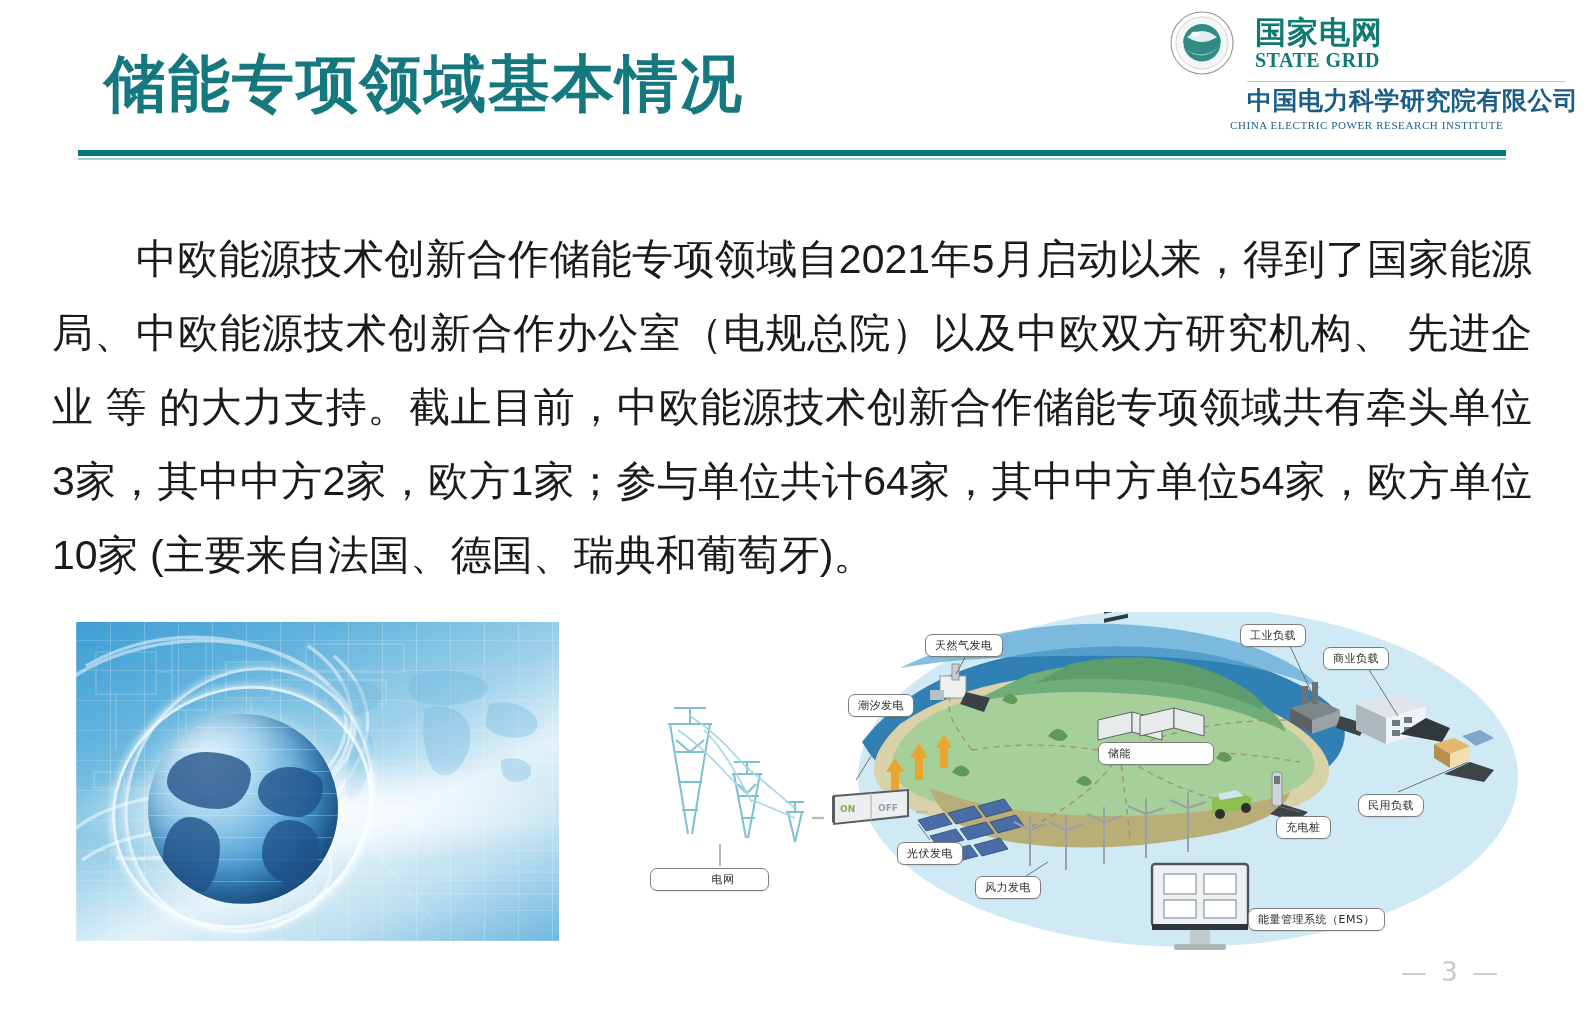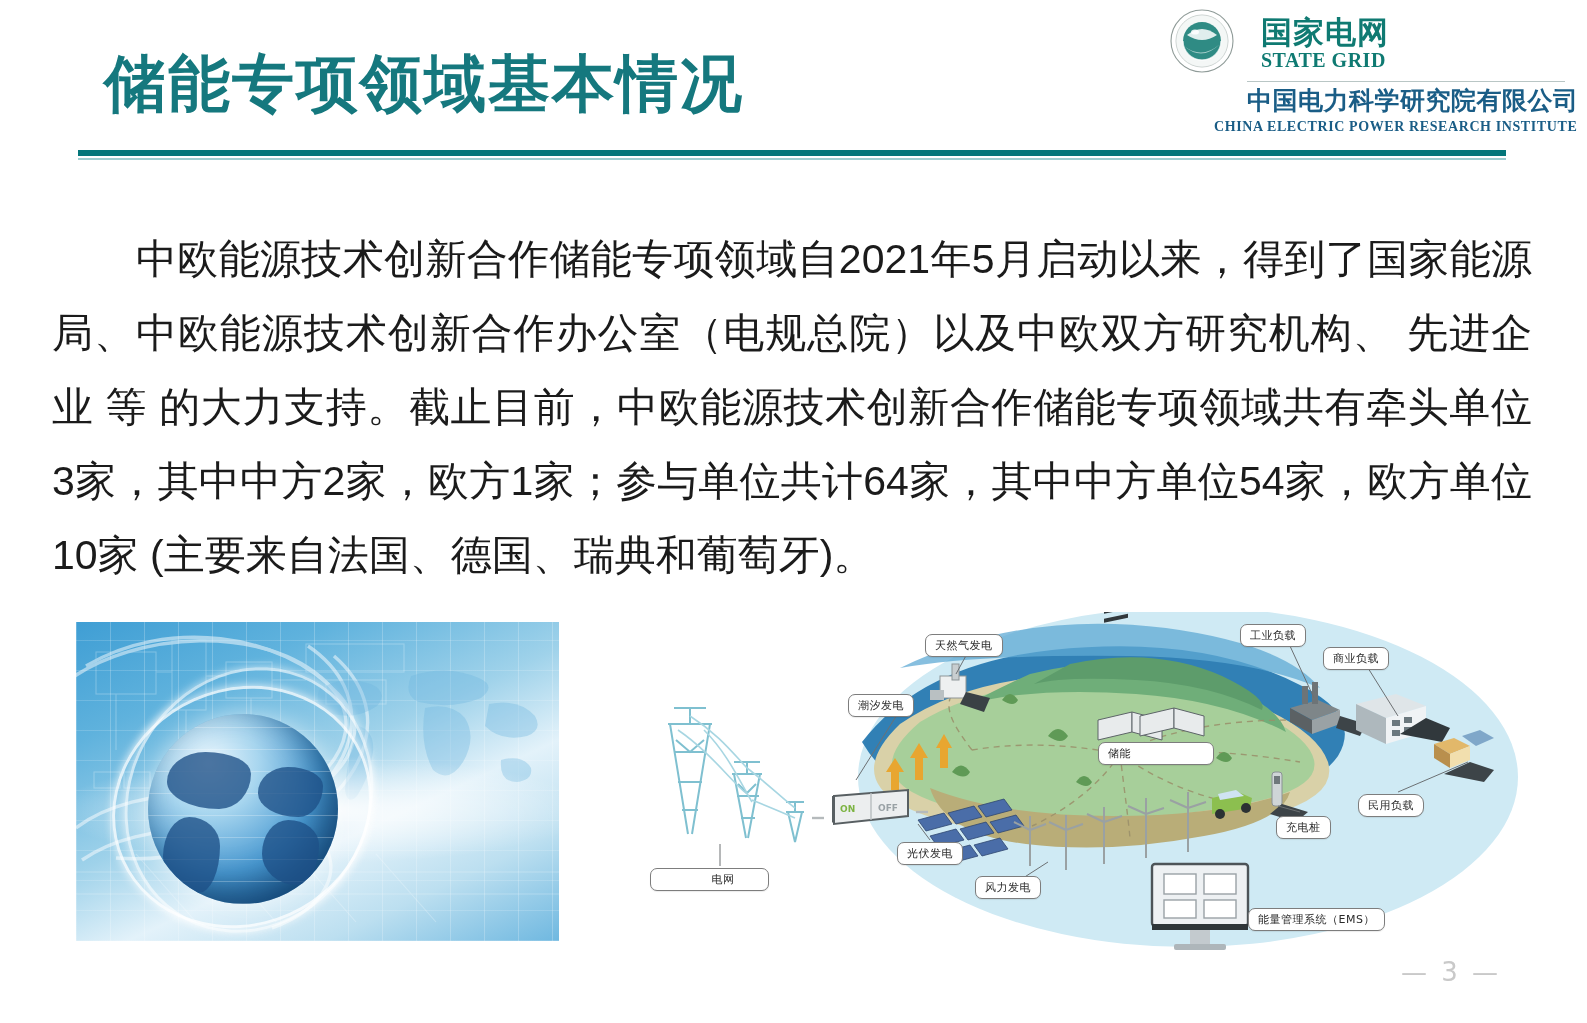--- a/index.html
+++ b/index.html
@@ -21,21 +21,22 @@
   
   #logo-block {
     position: absolute;
     top: 8px;
     right: 18px;
     width: 400px;
     height: 122px;
   }
   #logo-top {
     display: flex;
-    gap: 26px;
+    align-items: center;
+    gap: 20px;
     height: 70px;
   }
   #logo-mark {
     width: 66px;
     height: 66px;
     position: relative;
     flex: 0 0 auto;
   }
   #logo-wordmark {
     display: flex;
@@ -67,23 +68,23 @@
   #inst-cn {
     margin-left: 78px;
     font-size: 25px;
     font-weight: bold;
     color: #1a5d86;
     letter-spacing: 0.5px;
     font-family: "DejaVu Sans", "Liberation Sans", sans-serif;
     white-space: nowrap;
   }
   #inst-en {
-    margin-left: 45px;
-    font-size: 14px;
-    font-weight: bold;
+    margin-left: 61px;
+    font-size: 11px;
+    font-weight: normal;
     color: #1a5d86;
     letter-spacing: 0.6px;
     font-family: "Liberation Serif", "DejaVu Serif", serif;
     white-space: nowrap;
     margin-top: 2px;
   }
 
   #page-title {
     position: absolute;
     left: 104px;

